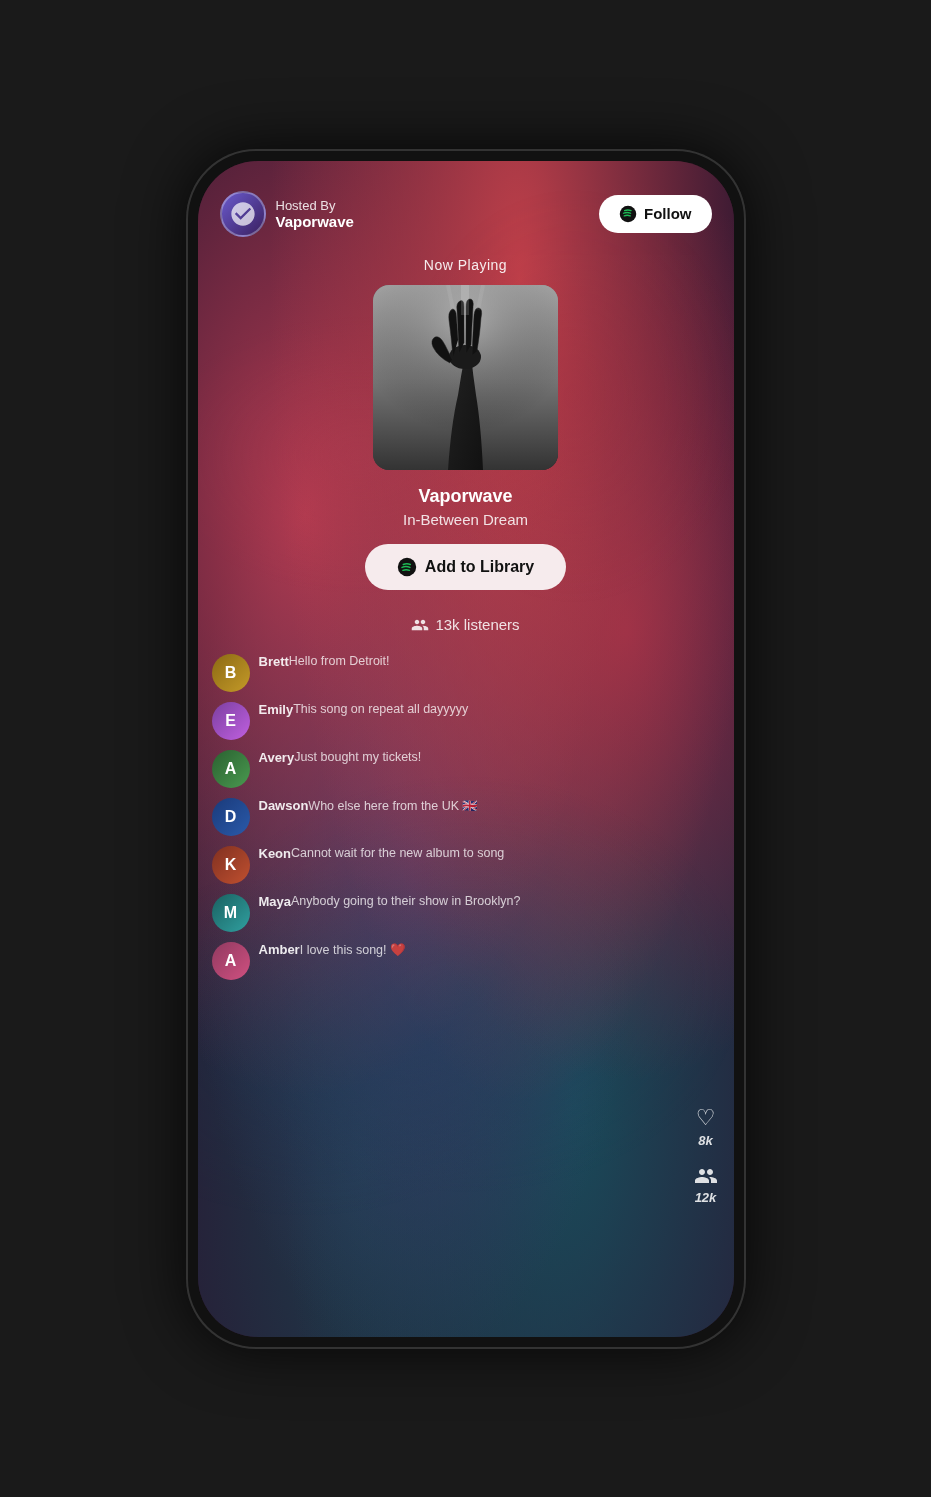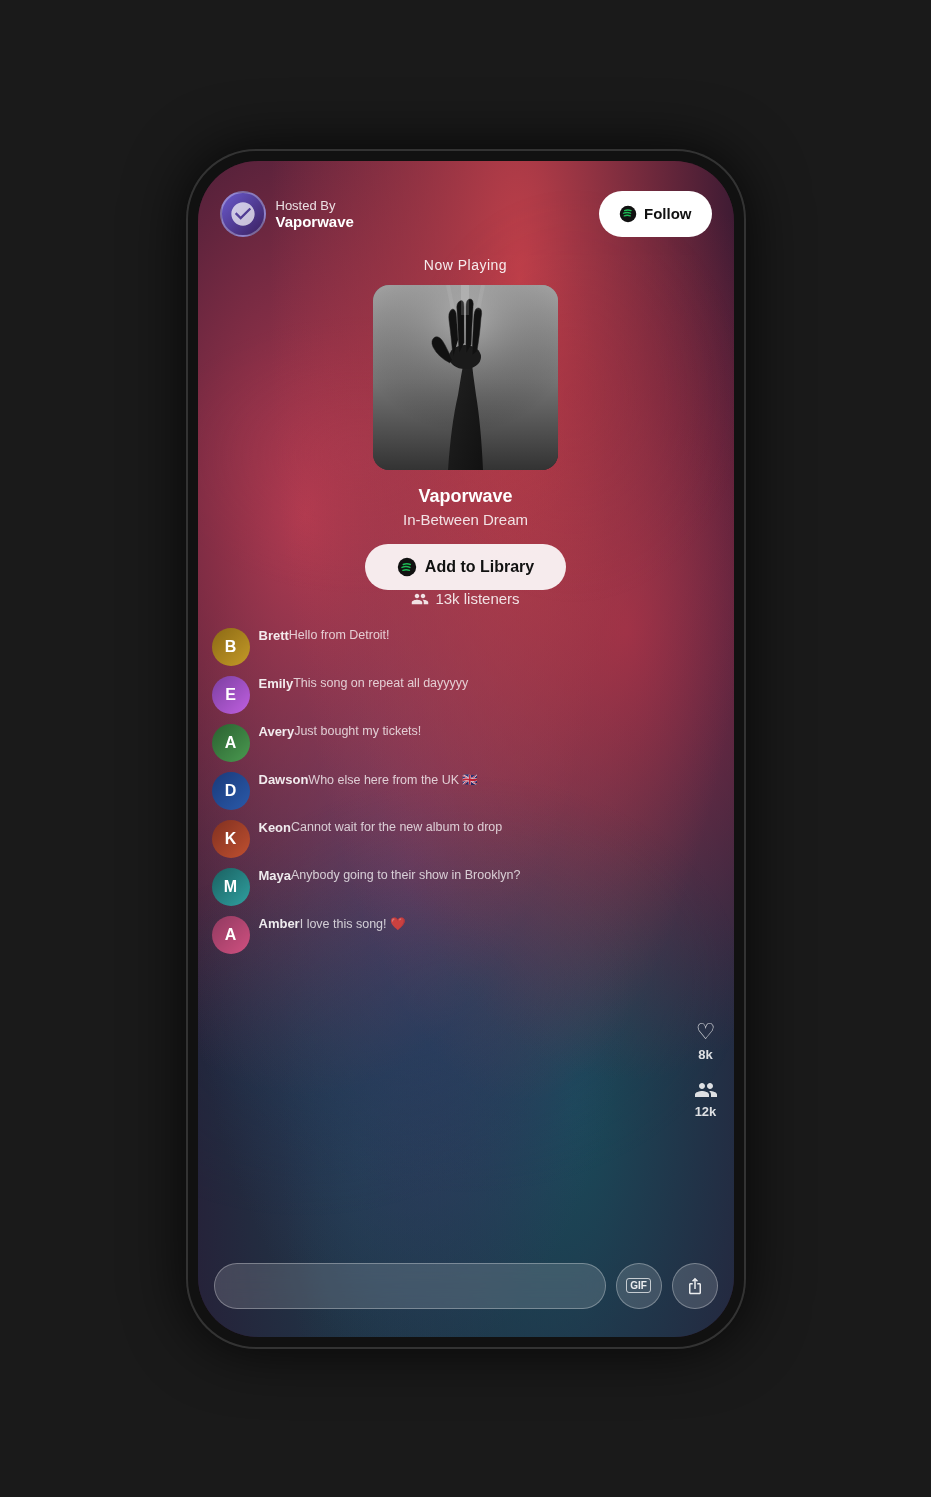--- a/index.html
+++ b/index.html
@@ -63,20 +63,21 @@
       position: relative;
       z-index: 10;
       height: 100%;
       display: flex;
       flex-direction: column;
     }
 
     
     .header {
       display: flex;
+      align-items: center;
       justify-content: space-between;
       padding: 30px 22px 10px;
     }
 
     .host-info {
       display: flex;
       align-items: center;
       gap: 10px;
     }
 
@@ -188,21 +189,21 @@
       border: none;
       border-radius: 30px;
       padding: 13px 32px;
       display: flex;
       align-items: center;
       gap: 8px;
       cursor: pointer;
       font-size: 16px;
       font-weight: 600;
       color: #111;
-      margin-bottom: 0;
+      margin-bottom: 26px;
     }
 
     .listeners-count {
       color: rgba(255,255,255,0.85);
       font-size: 15px;
       display: flex;
       align-items: center;
       gap: 6px;
     }
 
@@ -271,20 +272,21 @@
 
     .stat-icon {
       color: rgba(255,255,255,0.85);
       font-size: 22px;
     }
 
     .stat-value {
       color: rgba(255,255,255,0.85);
       font-size: 13px;
       font-weight: 600;
+      font-style: italic;
     }
 
     
     .bottom-bar {
       padding: 12px 16px 28px;
       display: flex;
       align-items: center;
       gap: 10px;
     }
 
@@ -454,21 +456,21 @@
               <div class="chat-avatar av-dawson">D</div>
               <div class="chat-text">
                 <span class="chat-username">Dawson</span>
                 <span class="chat-msg">Who else here from the UK 🇬🇧</span>
               </div>
             </div>
             <div class="chat-message">
               <div class="chat-avatar av-keon">K</div>
               <div class="chat-text">
                 <span class="chat-username">Keon</span>
-                <span class="chat-msg">Cannot wait for the new album to drop</span>
+                <span class="chat-msg">Cannot wait for the new album to song</span>
               </div>
             </div>
             <div class="chat-message">
               <div class="chat-avatar av-maya">M</div>
               <div class="chat-text">
                 <span class="chat-username">Maya</span>
                 <span class="chat-msg">Anybody going to their show in Brooklyn?</span>
               </div>
             </div>
             <div class="chat-message">
@@ -487,27 +489,16 @@
           </div>
           <div class="stat-item">
             <svg width="24" height="24" viewBox="0 0 24 24" fill="rgba(255,255,255,0.85)">
               <path d="M16 11c1.66 0 2.99-1.34 2.99-3S17.66 5 16 5c-1.66 0-3 1.34-3 3s1.34 3 3 3zm-8 0c1.66 0 2.99-1.34 2.99-3S9.66 5 8 5C6.34 5 5 6.34 5 8s1.34 3 3 3zm0 2c-2.33 0-7 1.17-7 3.5V19h14v-2.5c0-2.33-4.67-3.5-7-3.5zm8 0c-.29 0-.62.02-.97.05 1.16.84 1.97 1.97 1.97 3.45V19h6v-2.5c0-2.33-4.67-3.5-7-3.5z"></path>
             </svg>
             <span class="stat-value">12k</span>
           </div>
         </div>
       </div>
 
-      <div class="bottom-bar">
-        <div class="message-input"></div>
-        <button class="action-btn">
-          <span style="font-size:10px;font-weight:700;border:1.5px solid rgba(255,255,255,0.7);padding:1px 3px;border-radius:3px;">GIF</span>
-        </button>
-        <button class="action-btn">
-          <svg width="18" height="18" viewBox="0 0 24 24" fill="rgba(255,255,255,0.9)">
-            <path d="M16 5l-1.42 1.42-1.59-1.59V16h-1.98V4.83L9.42 6.42 8 5l4-4 4 4zm4 5v11c0 1.1-.9 2-2 2H6c-1.11 0-2-.9-2-2V10c0-1.11.89-2 2-2h3v2H6v11h12V10h-3V8h3c1.1 0 2 .89 2 2z"></path>
-          </svg>
-        </button>
-      </div>
 
     </div>
   </div>
 </div>
 
 </body></html>

